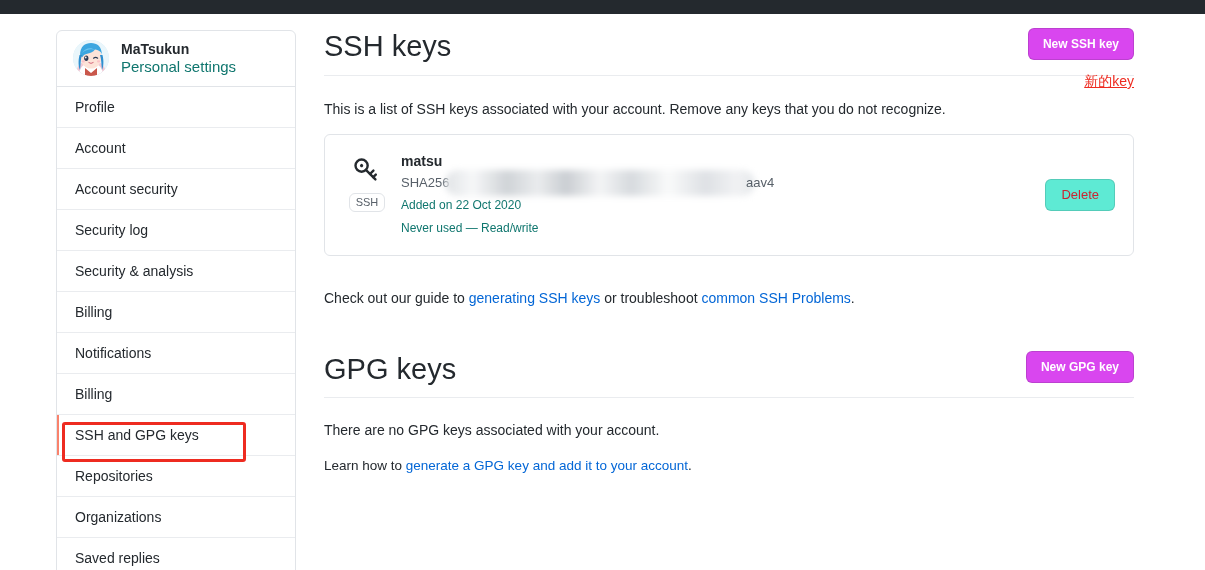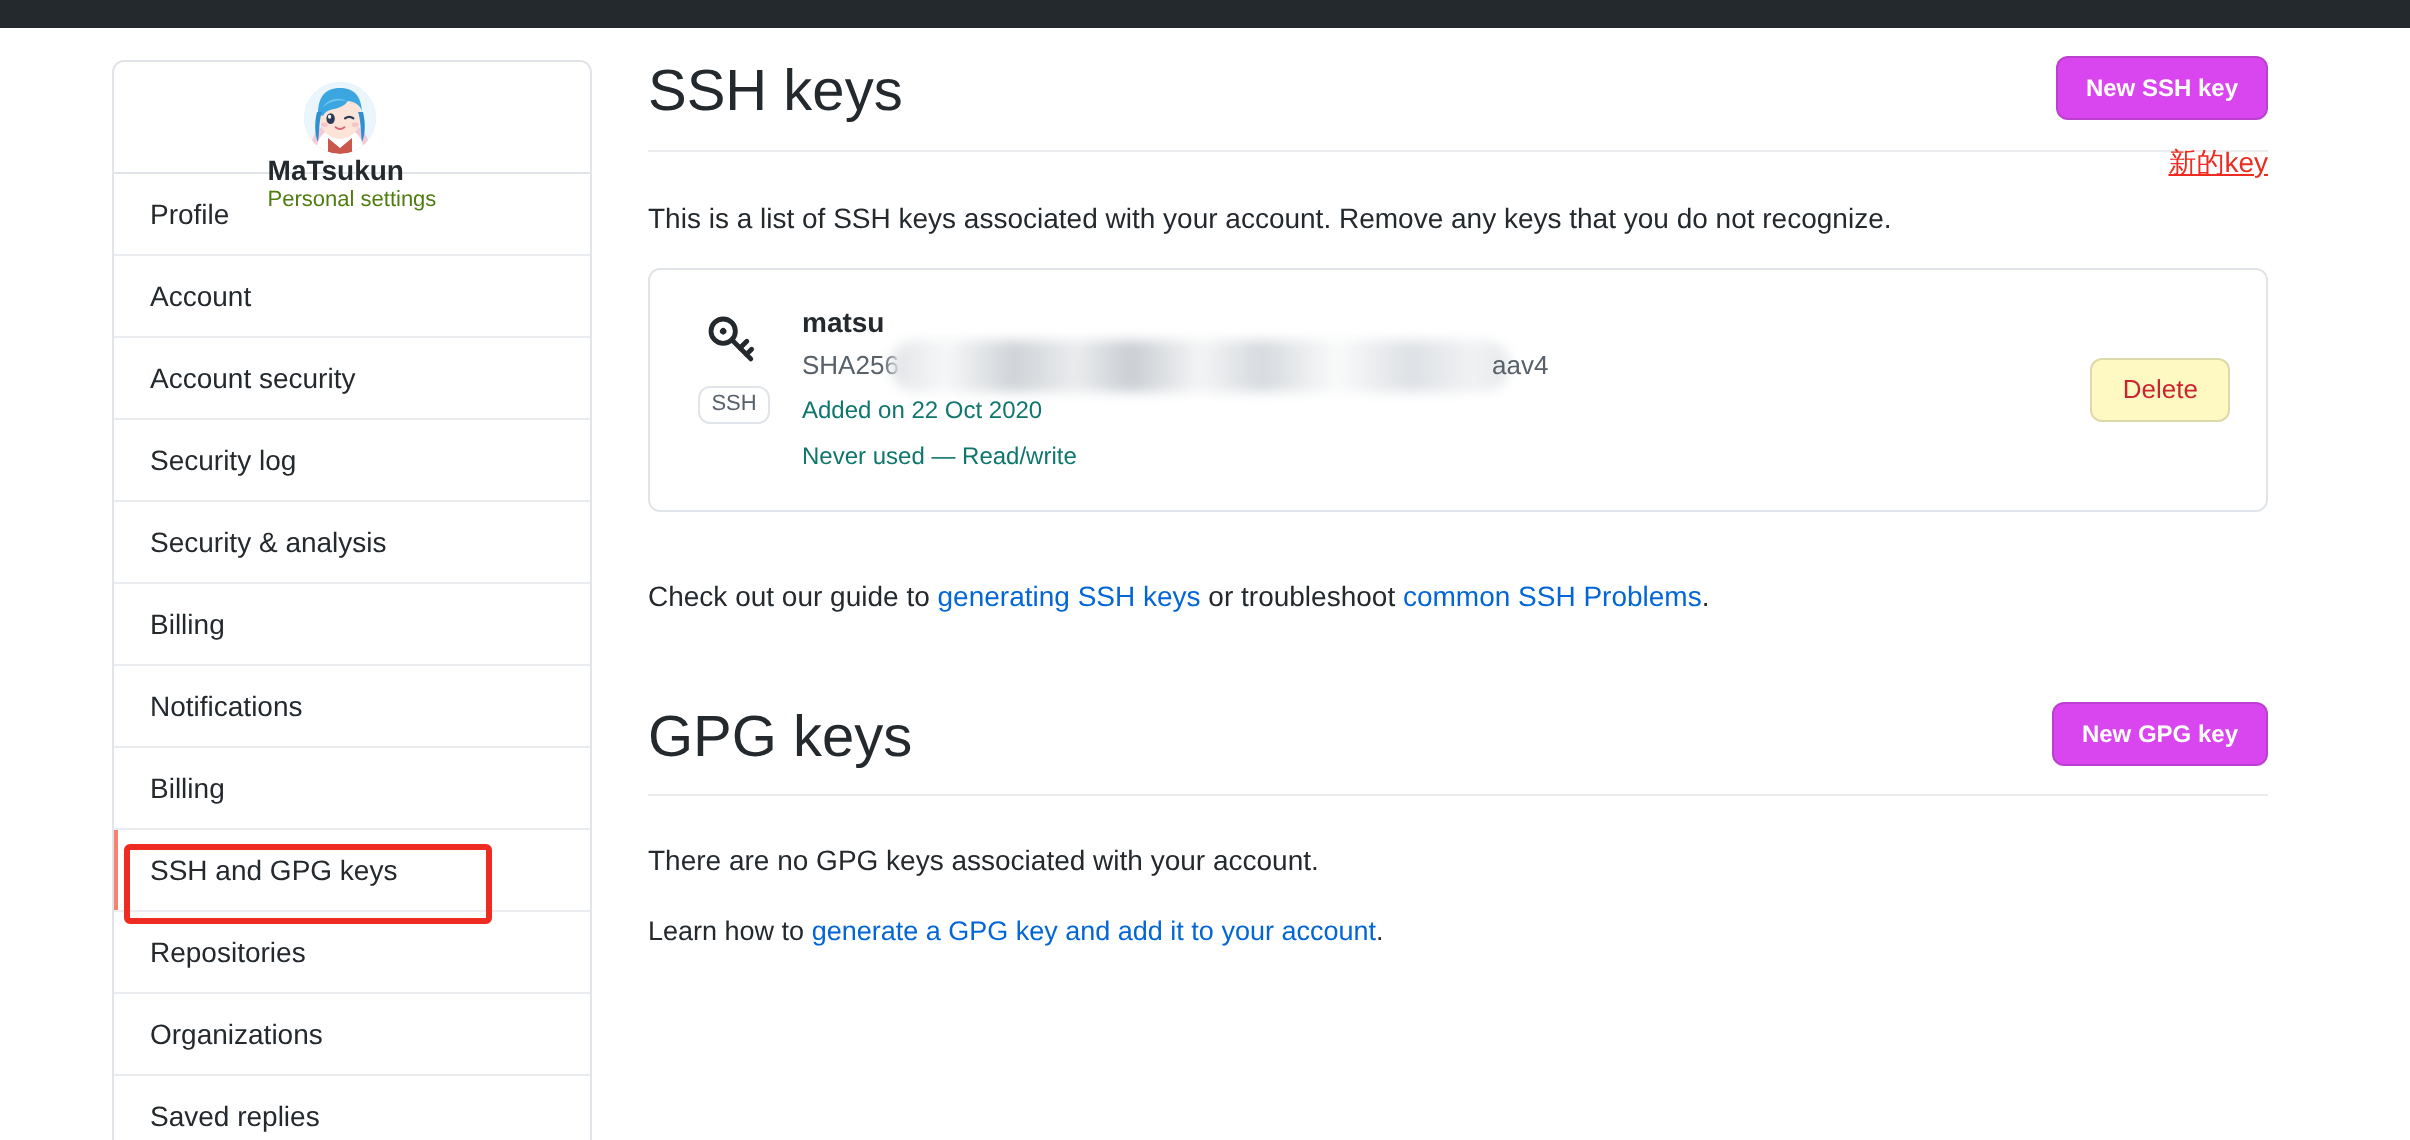--- a/index.html
+++ b/index.html
@@ -42,43 +42,42 @@
     box-sizing: border-box;
     overflow: hidden;
   }
   .profile-row {
     display: flex;
     align-items: center;
     padding: 10px 16px 11px 16px;
     border-bottom: 1px solid #e1e4e8;
     box-sizing: border-box;
     height: 56px;
-    flex-direction: column;
   }
   .avatar {
     width: 36px;
     height: 36px;
     border-radius: 50%;
     flex: 0 0 36px;
     margin-right: 12px;
     overflow: hidden;
     position: relative;
     background: #d8eef8;
   }
   .avatar svg { display: block; width: 36px; height: 36px; }
   .profile-text { line-height: 1.15; min-width: 0; }
   .profile-name {
     font-size: 14px;
     font-weight: bold;
     color: #24292e;
     white-space: nowrap;
   }
   .profile-sub {
-    font-size: 11px;
-    color: #4d7c0f;
+    font-size: 15px;
+    color: #0f766e;
     white-space: nowrap;
     margin-top: 1px;
   }
   .nav-item {
     position: relative;
     height: 41px;
     line-height: 41px;
     padding-left: 18px;
     font-size: 14px;
     color: #24292e;
@@ -237,21 +236,21 @@
     line-height: 21px;
     margin-top: 2px;
   }
   .key-action-col {
     flex: 0 0 auto;
     padding-top: 28px;
     padding-right: 2px;
   }
   .btn-delete {
     display: inline-block;
-    background: #fef9c3;
+    background: #5eead4;
     border: 1px solid rgba(27,31,35,0.15);
     border-radius: 6px;
     color: #cb2431;
     font-size: 13px;
     padding: 5px 15px;
     line-height: 20px;
     cursor: pointer;
     white-space: nowrap;
   }
 

